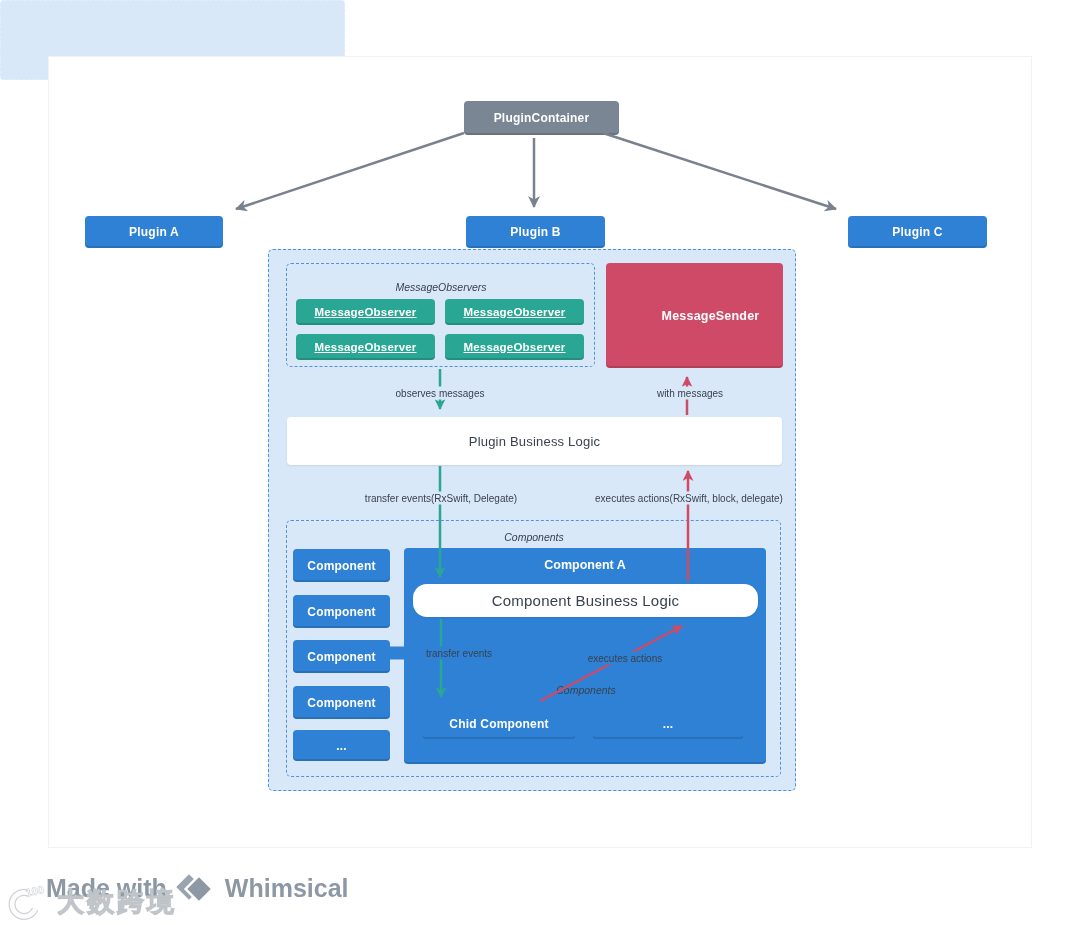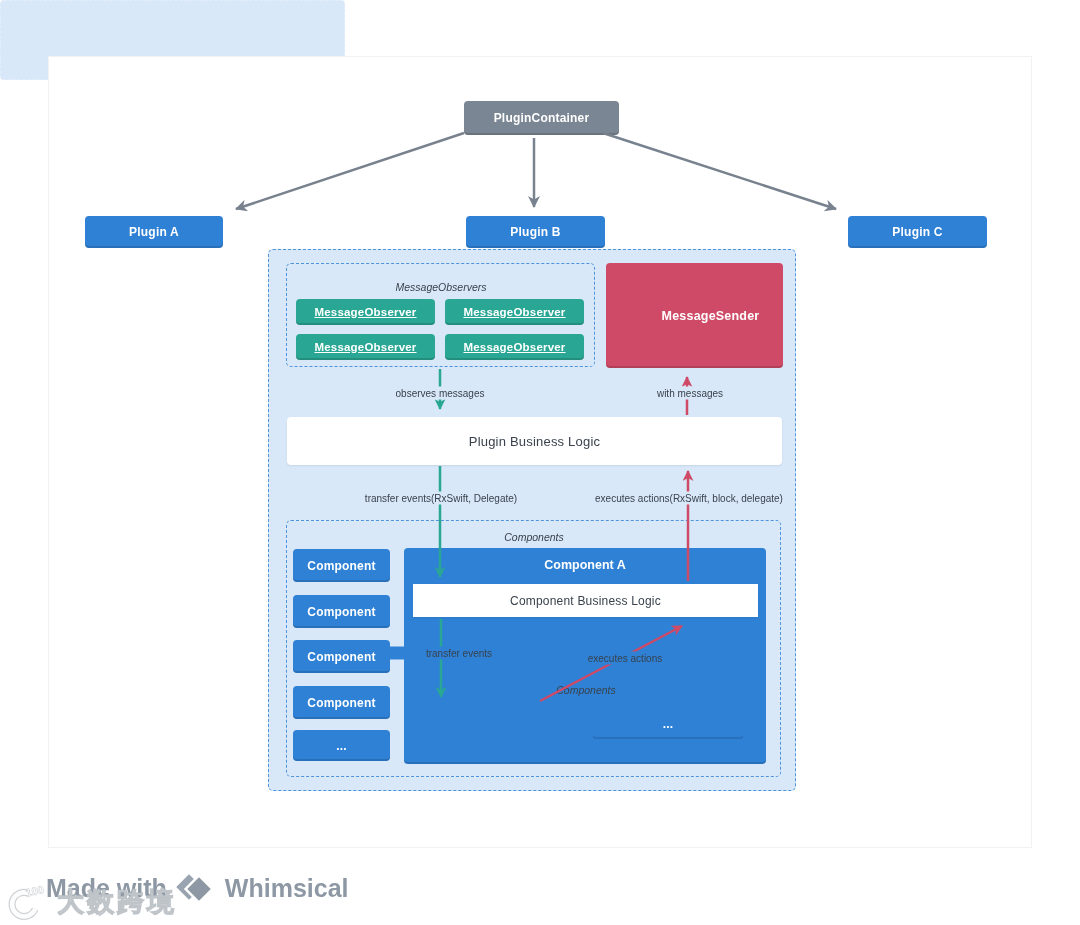--- a/index.html
+++ b/index.html
@@ -56,21 +56,21 @@
   .obs4{left:445px;top:334px;width:139px;height:26px;}
   #message-sender{left:606px;top:263px;width:177px;height:105px;padding-left:32px;}
   #plugin-bl{left:287px;top:417px;width:495px;height:48px;font-size:13px;z-index:4;}
   .c1{left:293px;top:549px;width:97px;height:33px;}
   .c2{left:293px;top:595px;width:97px;height:33px;}
   .c3{left:293px;top:640px;width:97px;height:33px;}
   .c4{left:293px;top:686px;width:97px;height:33px;}
   .c5{left:293px;top:730px;width:97px;height:31px;}
   #component-a-title{position:absolute;left:404px;top:558px;width:362px;text-align:center;
        color:#fff;font-weight:700;font-size:12.5px;}
-  #component-bl{left:413px;top:584px;width:345px;height:33px;font-size:12px;border-radius:0;z-index:4;}
+  #component-bl{left:413px;top:584px;width:345px;height:33px;font-size:15px;border-radius:14px;z-index:4;}
   #chid-component{left:423px;top:708px;width:152px;height:31px;border-radius:3px;z-index:4;}
   #child-dots{left:593px;top:708px;width:150px;height:31px;border-radius:3px;z-index:4;}
 </style>
 </head>
 <body>
 
 <div id="stage">
   <div id="canvas"></div>
 
   <div class="panel" id="main-panel"></div>
@@ -93,20 +93,21 @@
   <div class="node blue c3">Component</div>
   <div class="node blue c4">Component</div>
   <div class="node blue c5">...</div>
 
   <div id="component-a"></div>
   <div id="component-a-title">Component A</div>
   <div class="node white" id="component-bl">Component Business Logic</div>
 
   <div id="children-panel"></div>
   <div class="group-title" style="left:586px;top:684px;">Components</div>
+  <div class="node blue" id="chid-component">Chid Component</div>
   <div class="node blue" id="child-dots">...</div>
 
   <div class="node gray" id="plugin-container">PluginContainer</div>
   <div class="node blue" id="plugin-a">Plugin A</div>
   <div class="node blue" id="plugin-c">Plugin C</div>
   <div class="node blue" id="plugin-b">Plugin B</div>
 
   <svg class="wires">
     <defs>
       <marker id="ah-gray" markerUnits="userSpaceOnUse" markerWidth="13" markerHeight="12" refX="11" refY="6" orient="auto">

